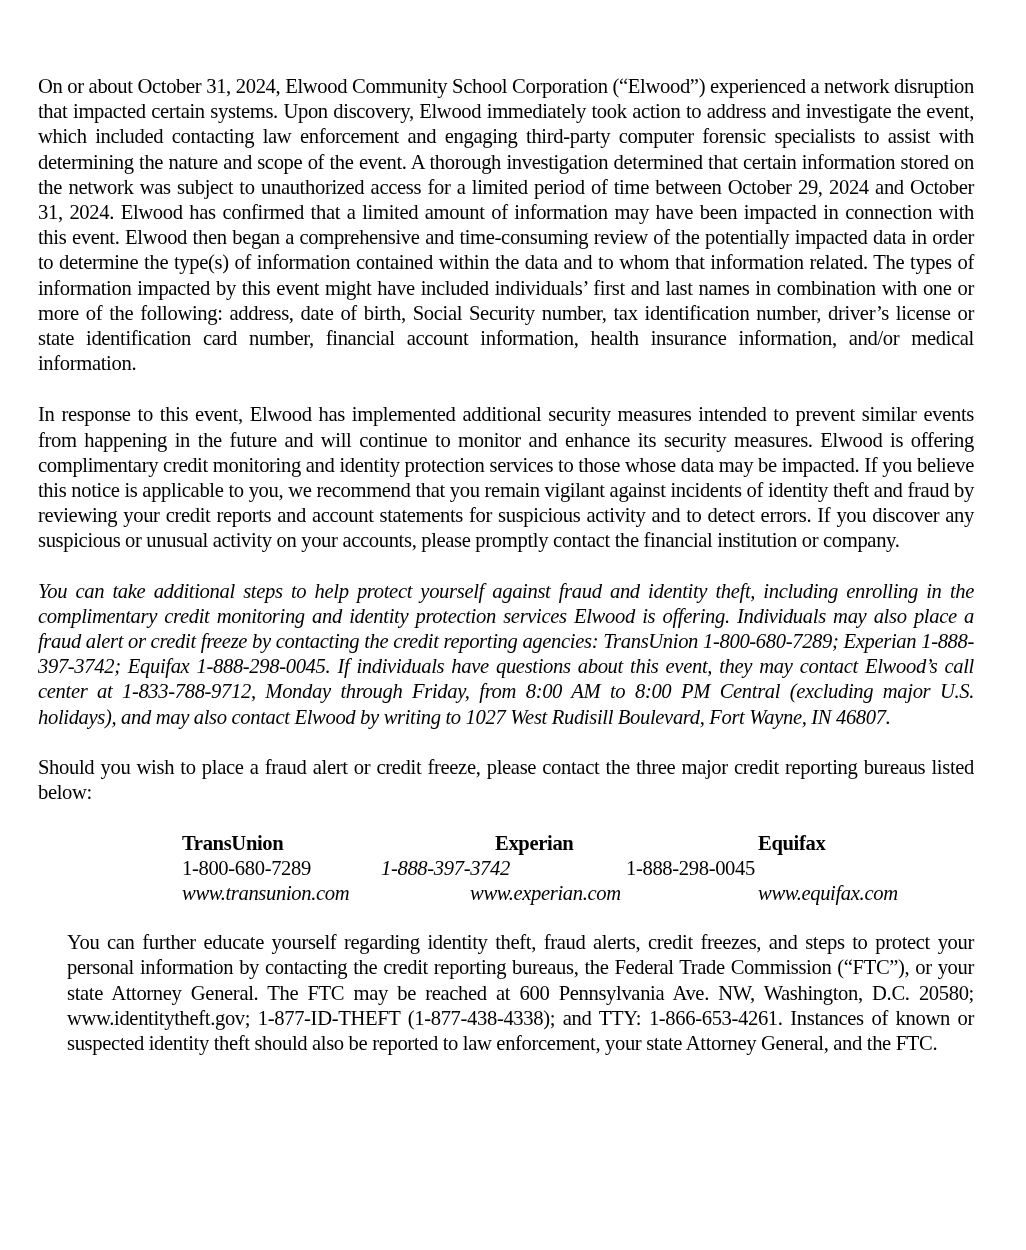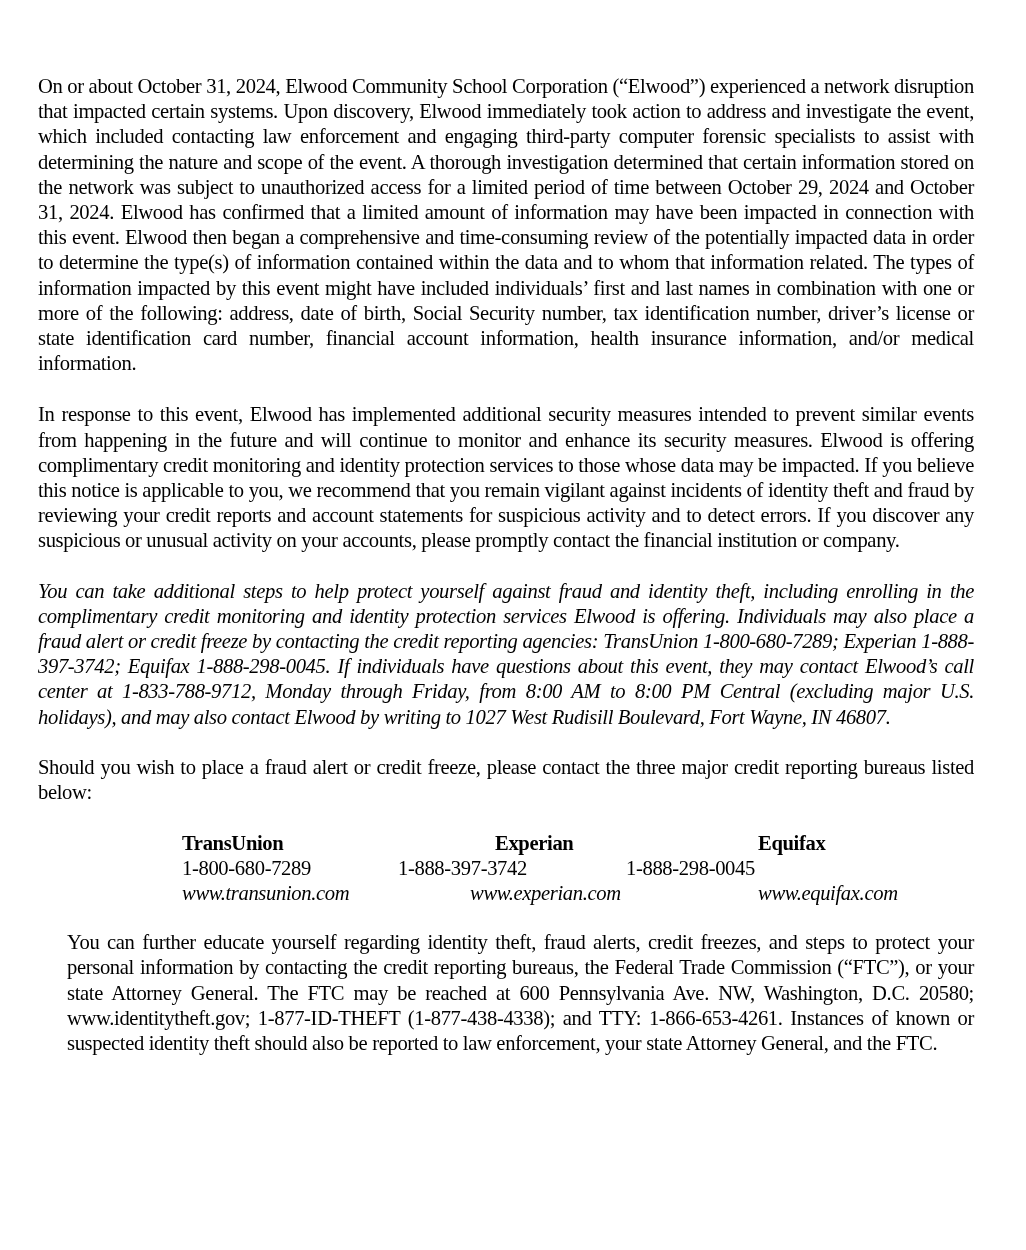--- a/index.html
+++ b/index.html
@@ -51,21 +51,21 @@
     .bureau-cell {
       position: absolute;
       white-space: nowrap;
     }
     .bureau-name { font-weight: bold; }
     .row1 { top: 0; }
     .row2 { top: 25px; }
     .row3 { top: 50px; font-style: italic; }
     .col-tu { left: 144px; }
     .col-ex-name { left: 432px; margin-left: 25px; }
-    .col-ex-phone { left: 360px; }
+    .col-ex-phone { left: 343px; font-style: italic; }
     .col-ex-url { left: 432px; }
     .col-eq-name { left: 720px; }
     .col-eq-phone { left: 588px; }
     .col-eq-url { left: 720px; }
   </style>
 </head>
 <body>
 
 <div class="page">
 

